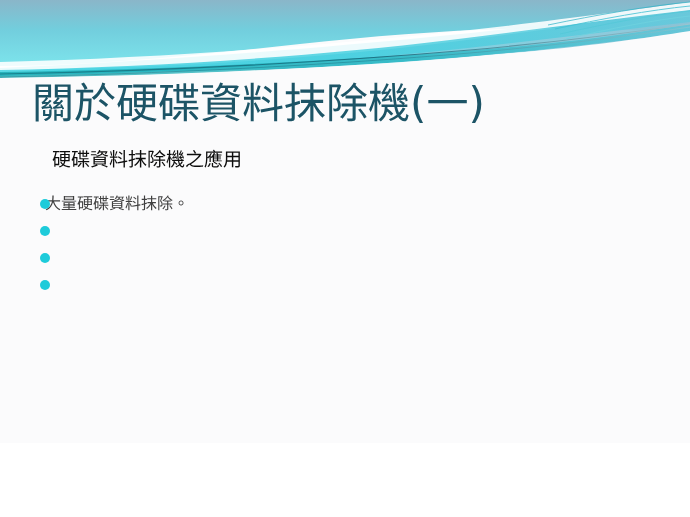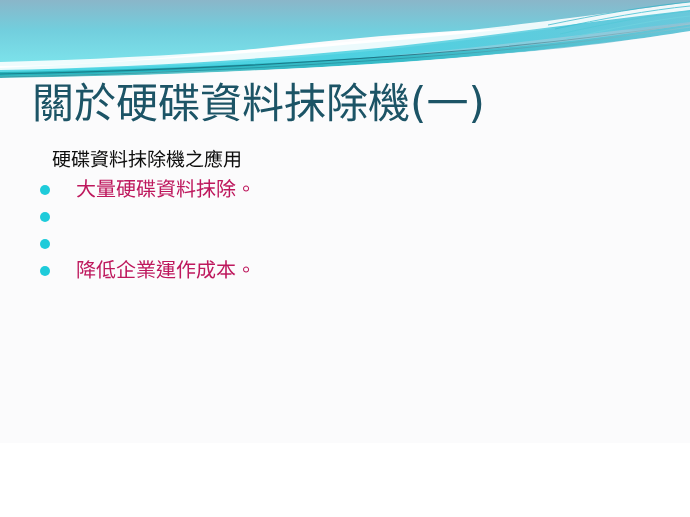--- a/index.html
+++ b/index.html
@@ -60,44 +60,44 @@
 
   
   .body-block {
     position: absolute;
     left: 0;
     top: 146px;
     width: 640px;
   }
 
   .subtitle {
-    margin: 0 0 4px 0;
+    margin: 0 0 18px 0;
     padding-left: 52px;
     font-family: "DejaVu Serif", "Liberation Serif", serif;
     font-size: 19px;
     line-height: 26px;
     font-weight: 400;
     color: #0d0d0d;
     white-space: nowrap;
   }
 
   .bullet-list {
     list-style: none;
     margin: 0;
     padding: 0;
   }
   .bullet-item {
     position: relative;
     margin: 0;
-    padding: 0 0 0 76px;
+    padding: 0 0 0 45px;
     height: 27px;
     line-height: 27px;
     font-family: "DejaVu Serif", "Liberation Serif", serif;
-    font-size: 20px;
-    color: #be185d;
+    font-size: 16px;
+    color: #404040;
     white-space: nowrap;
   }
   .bullet-marker {
     position: absolute;
     left: 40px;
     top: 9px;
     width: 10px;
     height: 10px;
     border-radius: 50%;
     background: #1ECBDA;
@@ -198,21 +198,20 @@
       <li class="bullet-item">
         <span class="bullet-marker"></span>
       </li>
 
       <li class="bullet-item">
         <span class="bullet-marker"></span>
       </li>
 
       <li class="bullet-item">
         <span class="bullet-marker"></span>
-        <span class="bullet-text">降低企業運作成本。</span>
       </li>
 
     </ul>
   </div>
 
   <div class="content-area"></div>
 
 </div>
 
 </body></html>

